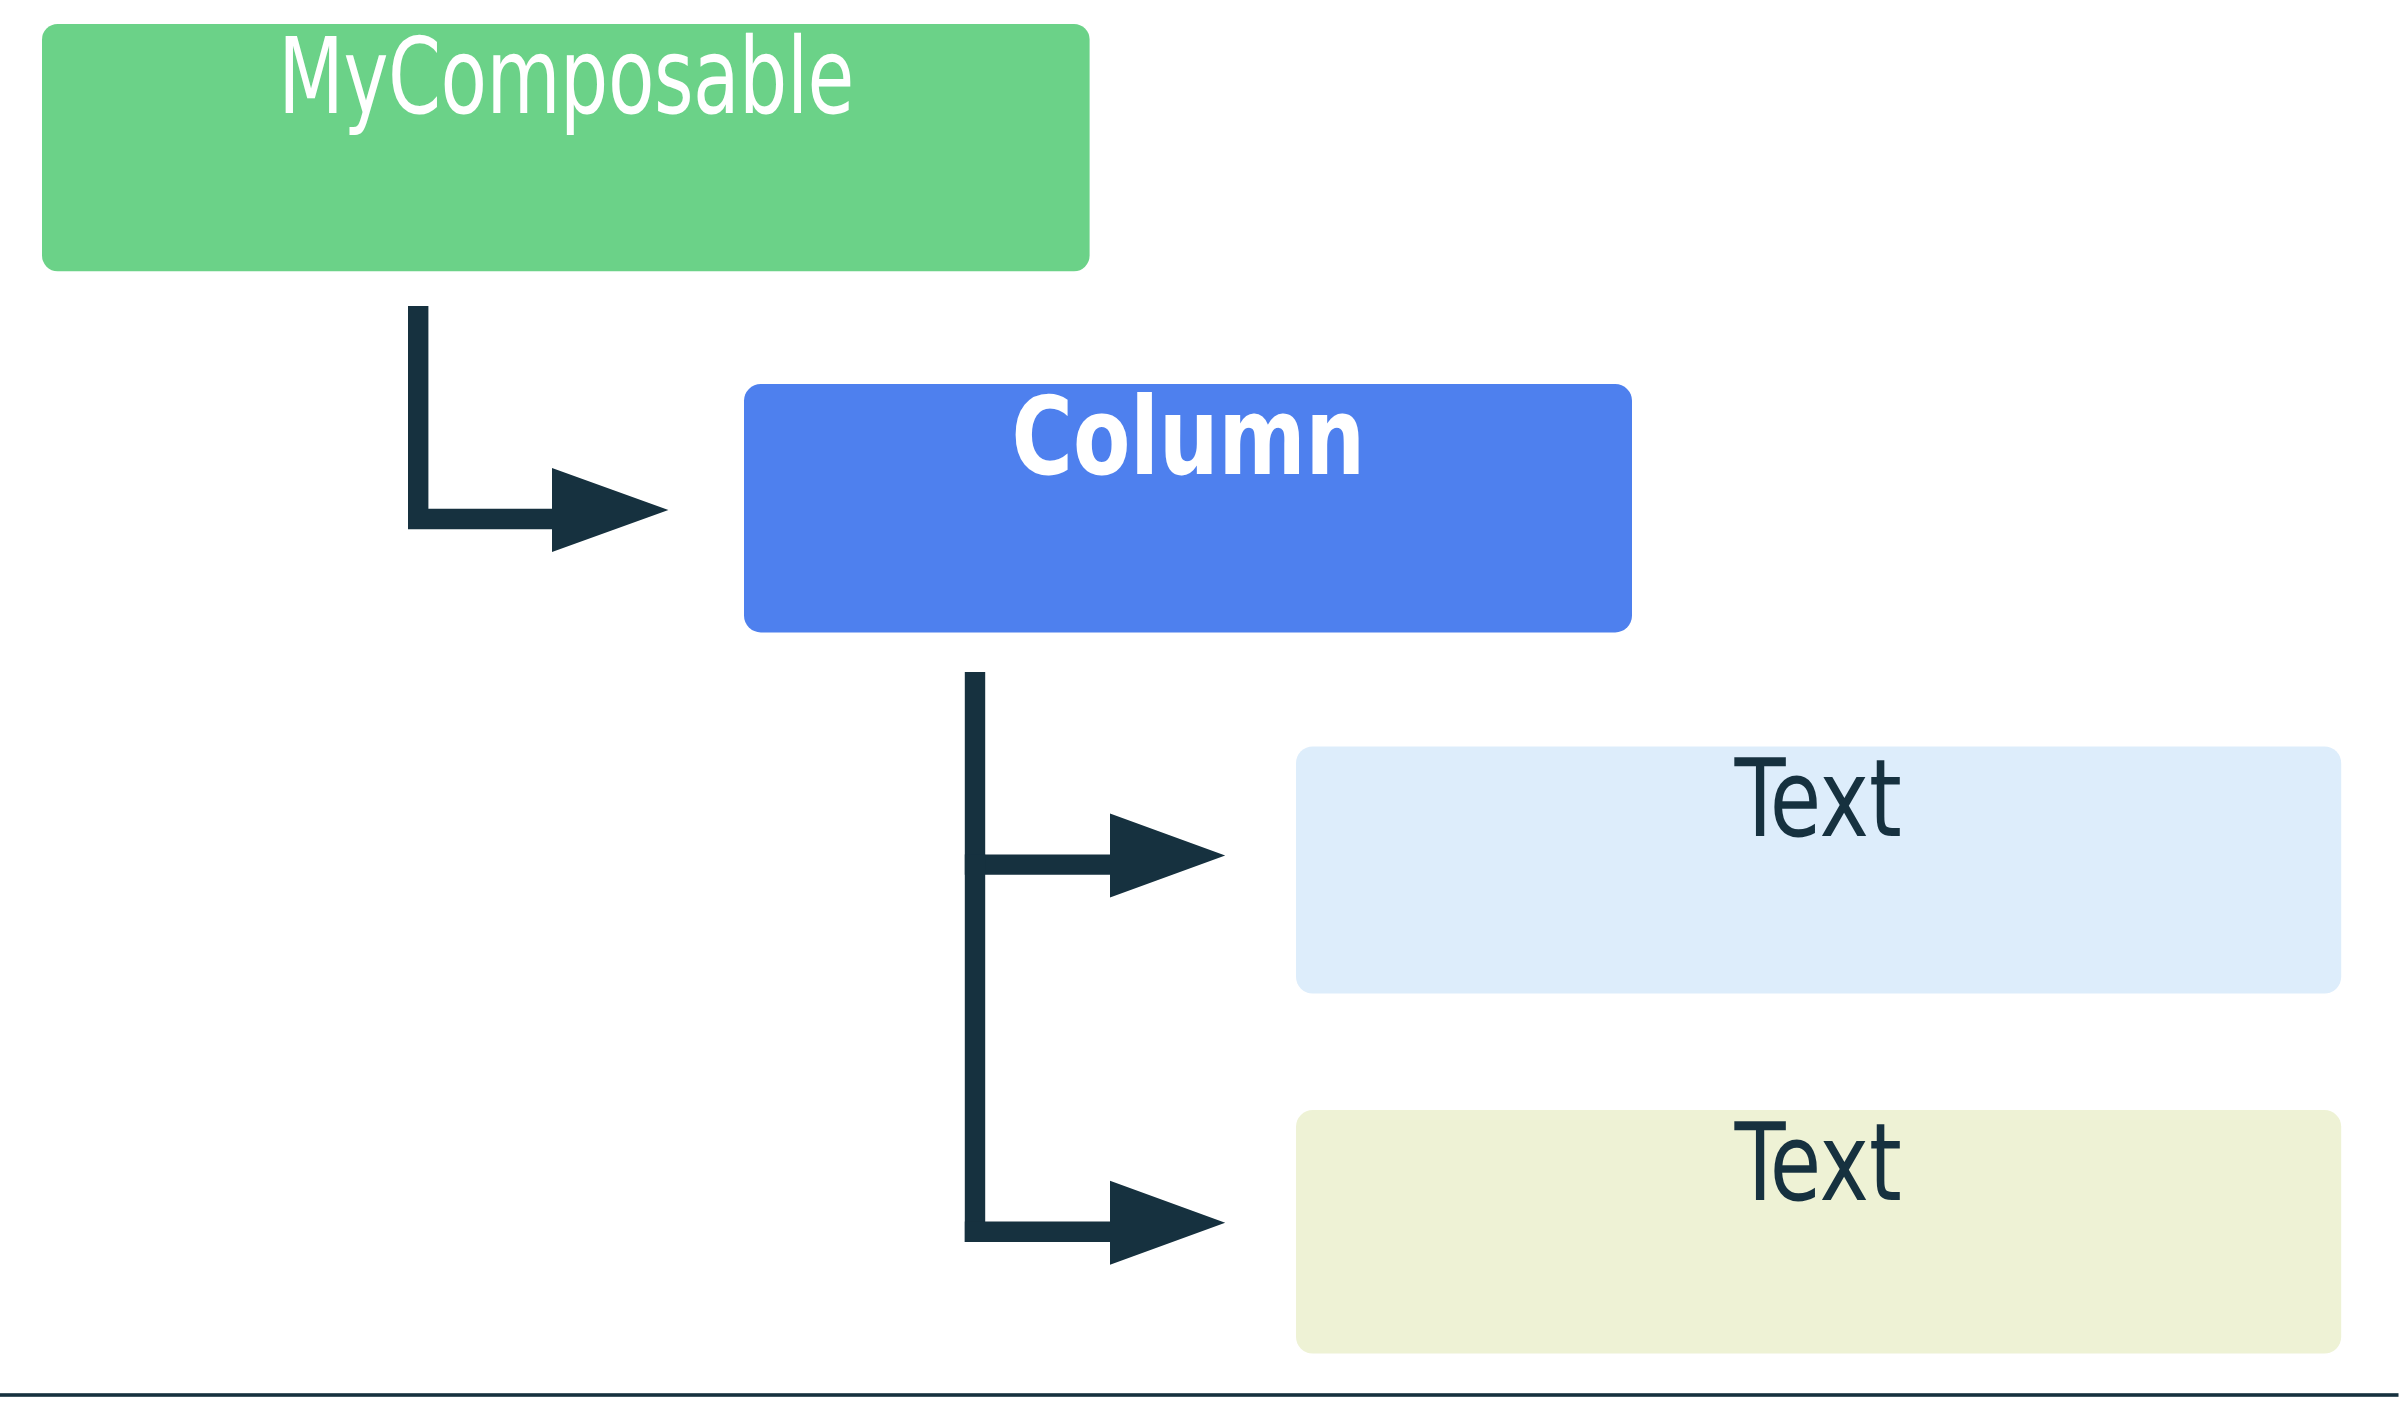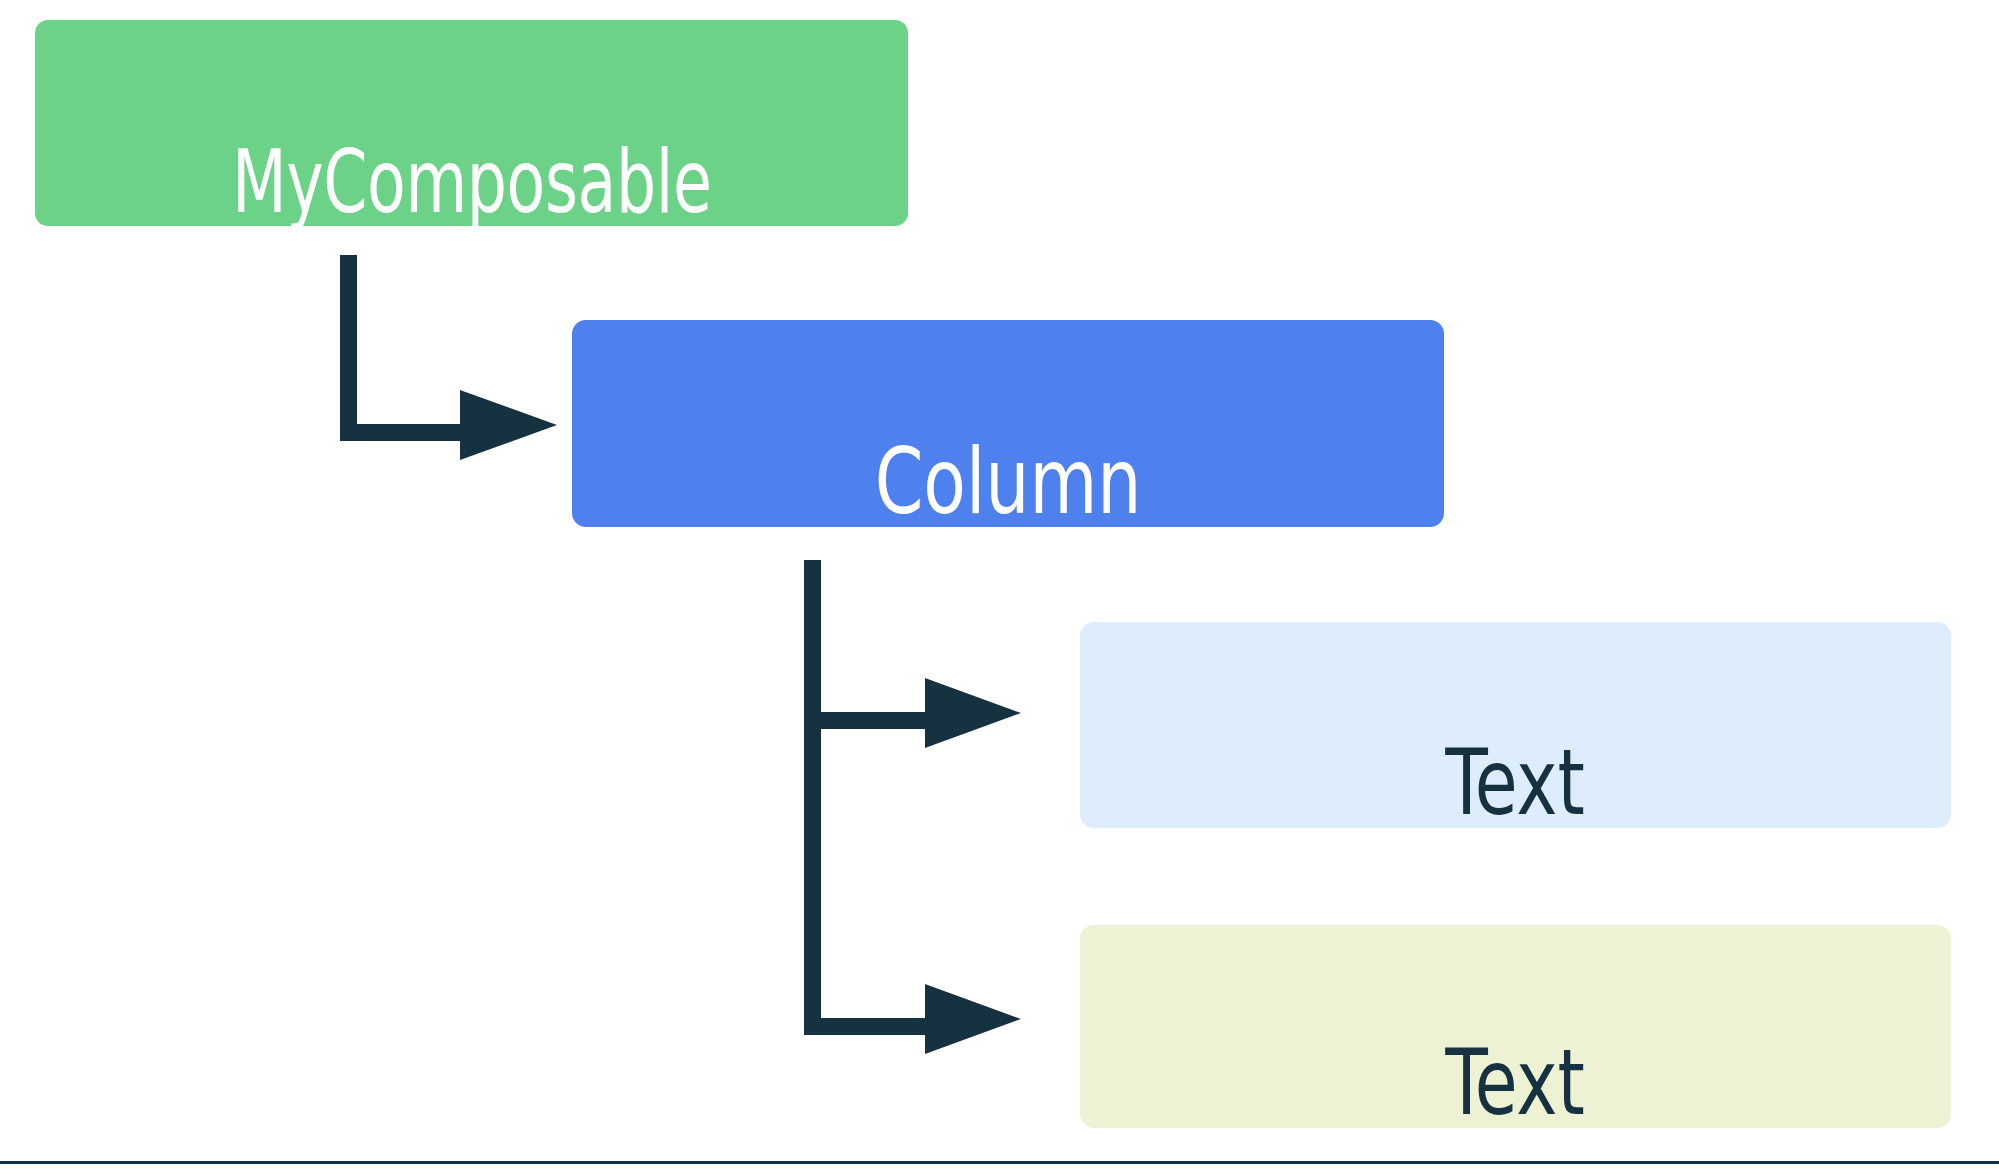--- a/index.html
+++ b/index.html
@@ -13,21 +13,21 @@
     width: 1999px;
     height: 1170px;
     background: #ffffff;
     overflow: hidden;
     font-family: "DejaVu Sans", "Liberation Sans", sans-serif;
   }
   .node {
     position: absolute;
     box-sizing: border-box;
     display: flex;
-    align-items: flex-end;
+    align-items: flex-start;
     justify-content: center;
     border-radius: 14px;
     line-height: 1;
     white-space: nowrap;
     user-select: none;
   }
   .node-label {
     display: block;
     line-height: 1;
   }
@@ -44,26 +44,27 @@
     color: #FFFFFF;
     font-size: 88px;
     font-stretch: condensed;
     font-family: "DejaVu Sans Condensed", "Liberation Sans Narrow", "DejaVu Sans", sans-serif;
     letter-spacing: -0.5px;
     transform: scaleX(0.80);
     transform-origin: center;
   }
   
   #node-column {
-    left: 572px;
+    left: 620px;
     top: 320px;
-    width: 872px;
+    width: 740px;
     height: 207px;
     background: #4E80EE;
     border-radius: 14px;
+    font-weight: bold;
   }
   #node-column .node-label {
     color: #FFFFFF;
     font-size: 90px;
     font-family: "DejaVu Sans Condensed", "Liberation Sans Narrow", "DejaVu Sans", sans-serif;
     transform: scaleX(0.86);
     transform-origin: center;
   }
   
   #node-text-1 {

